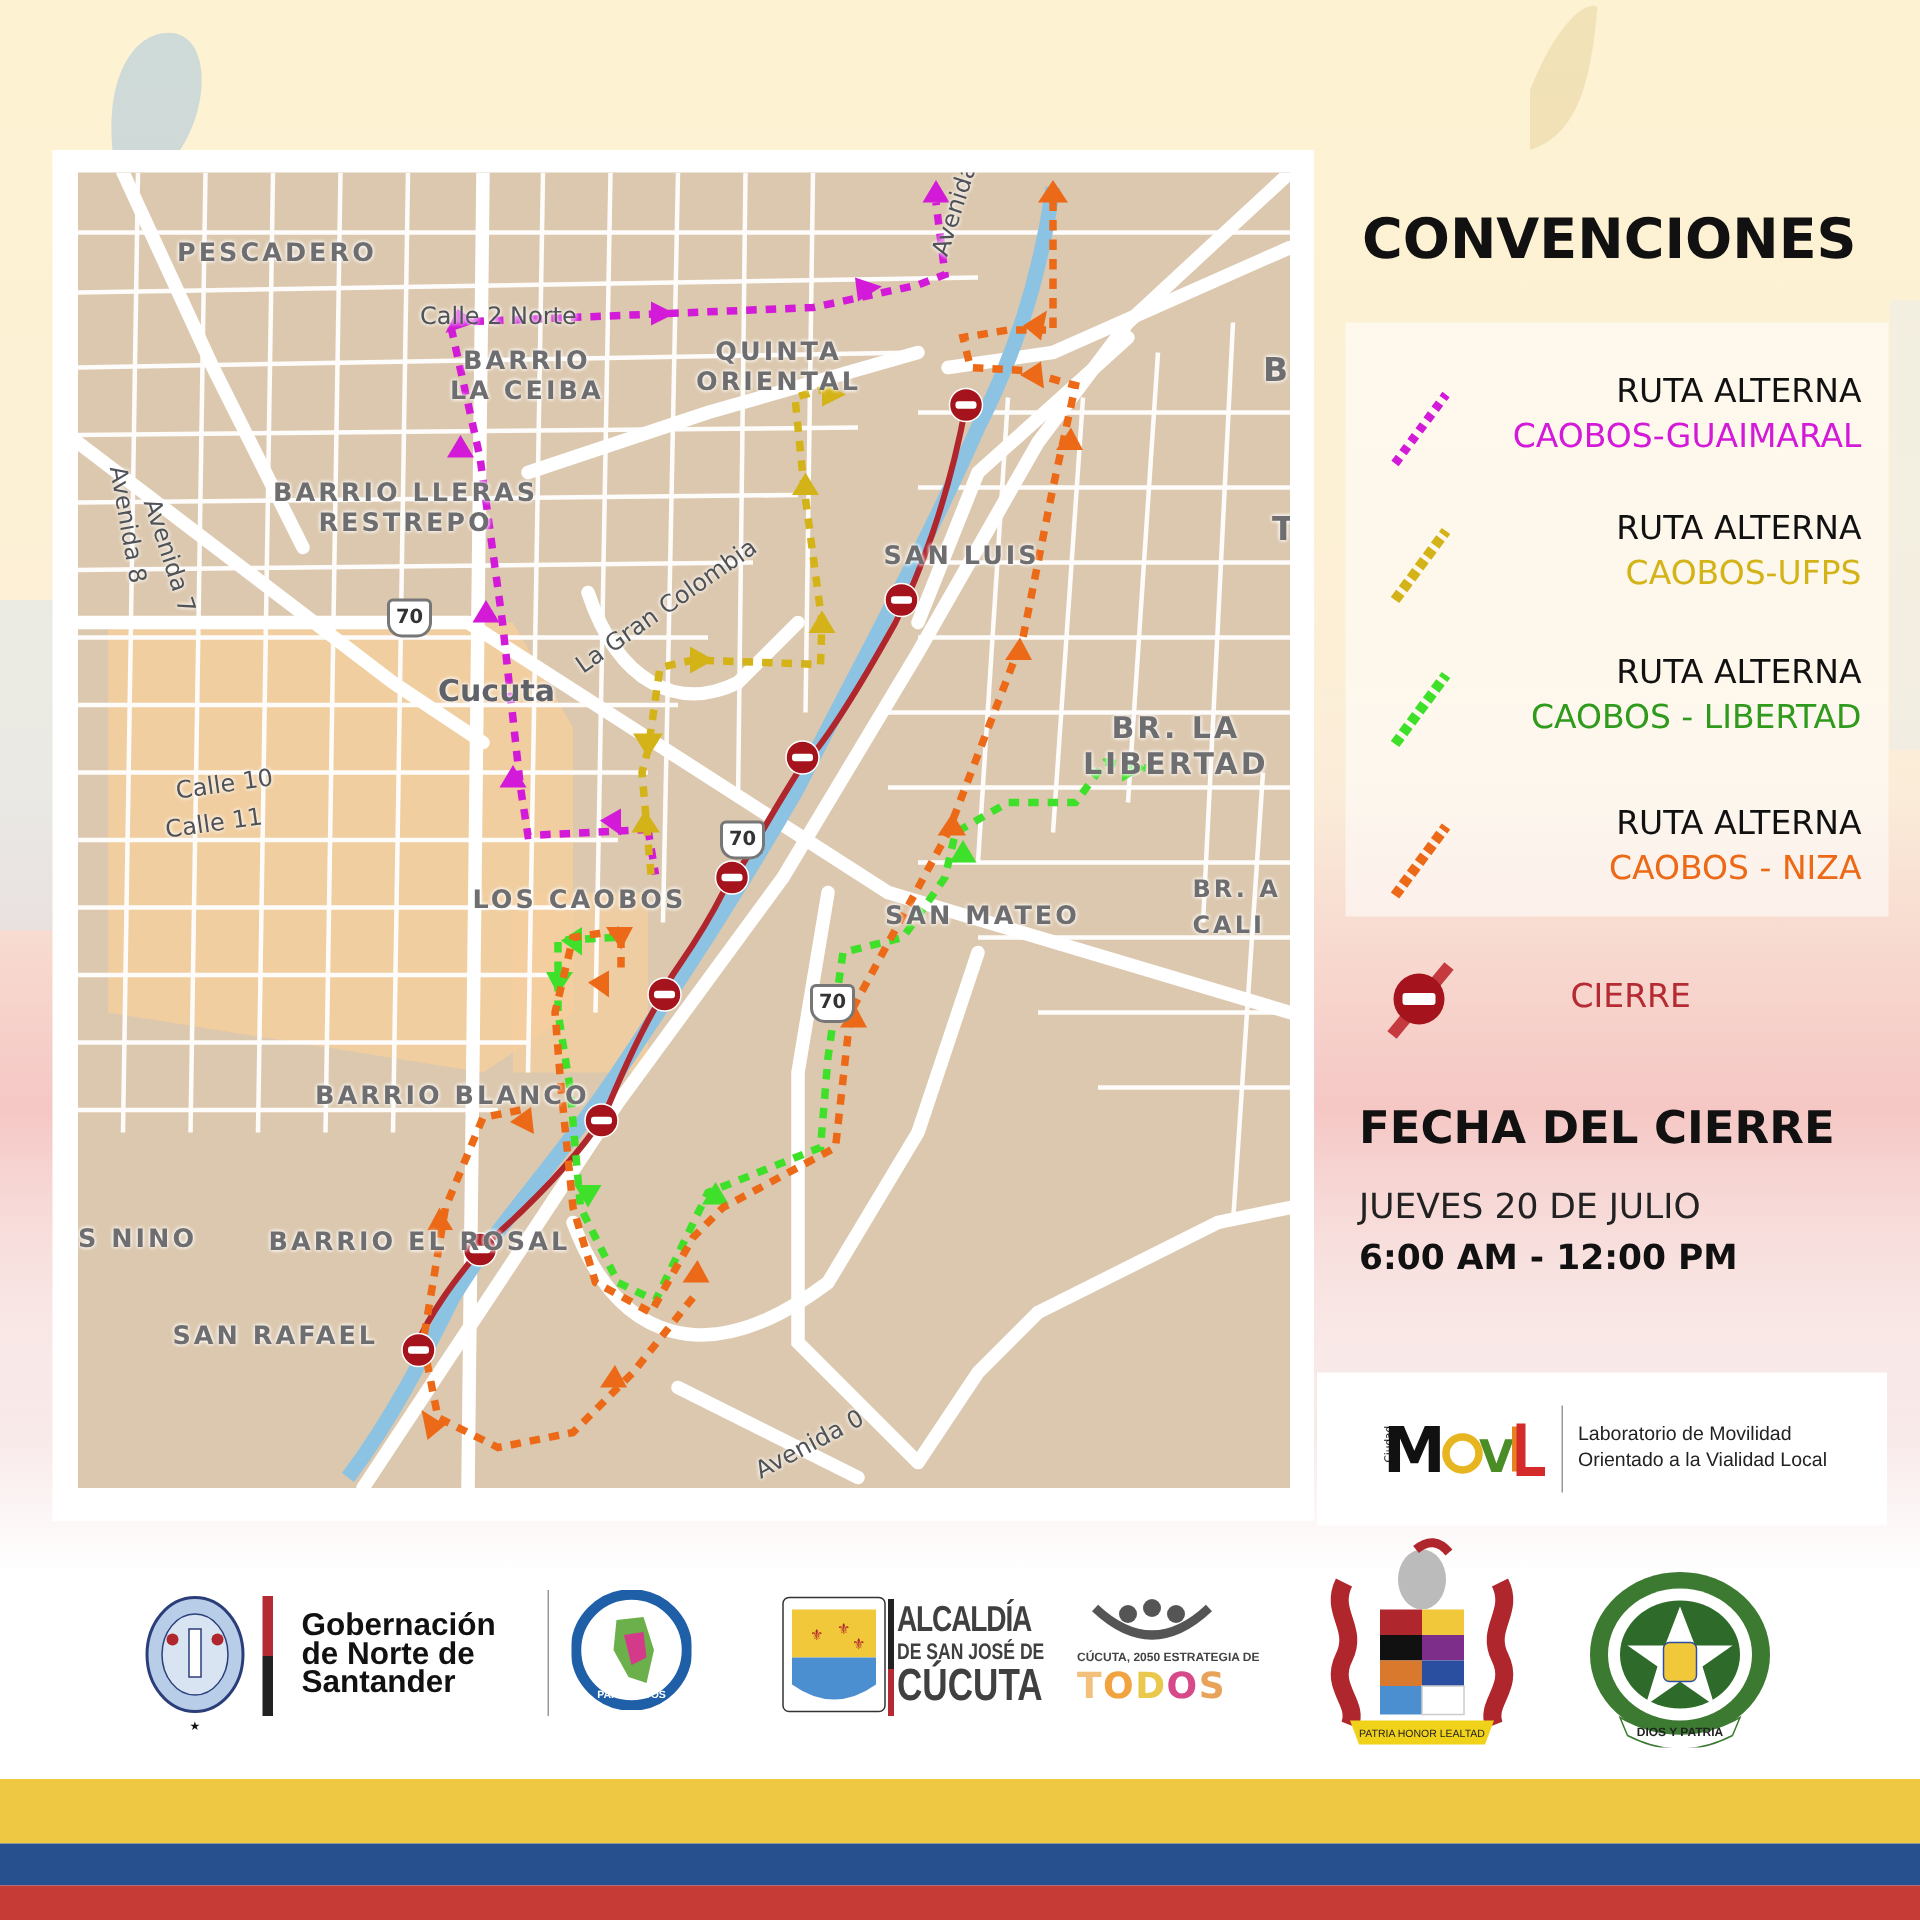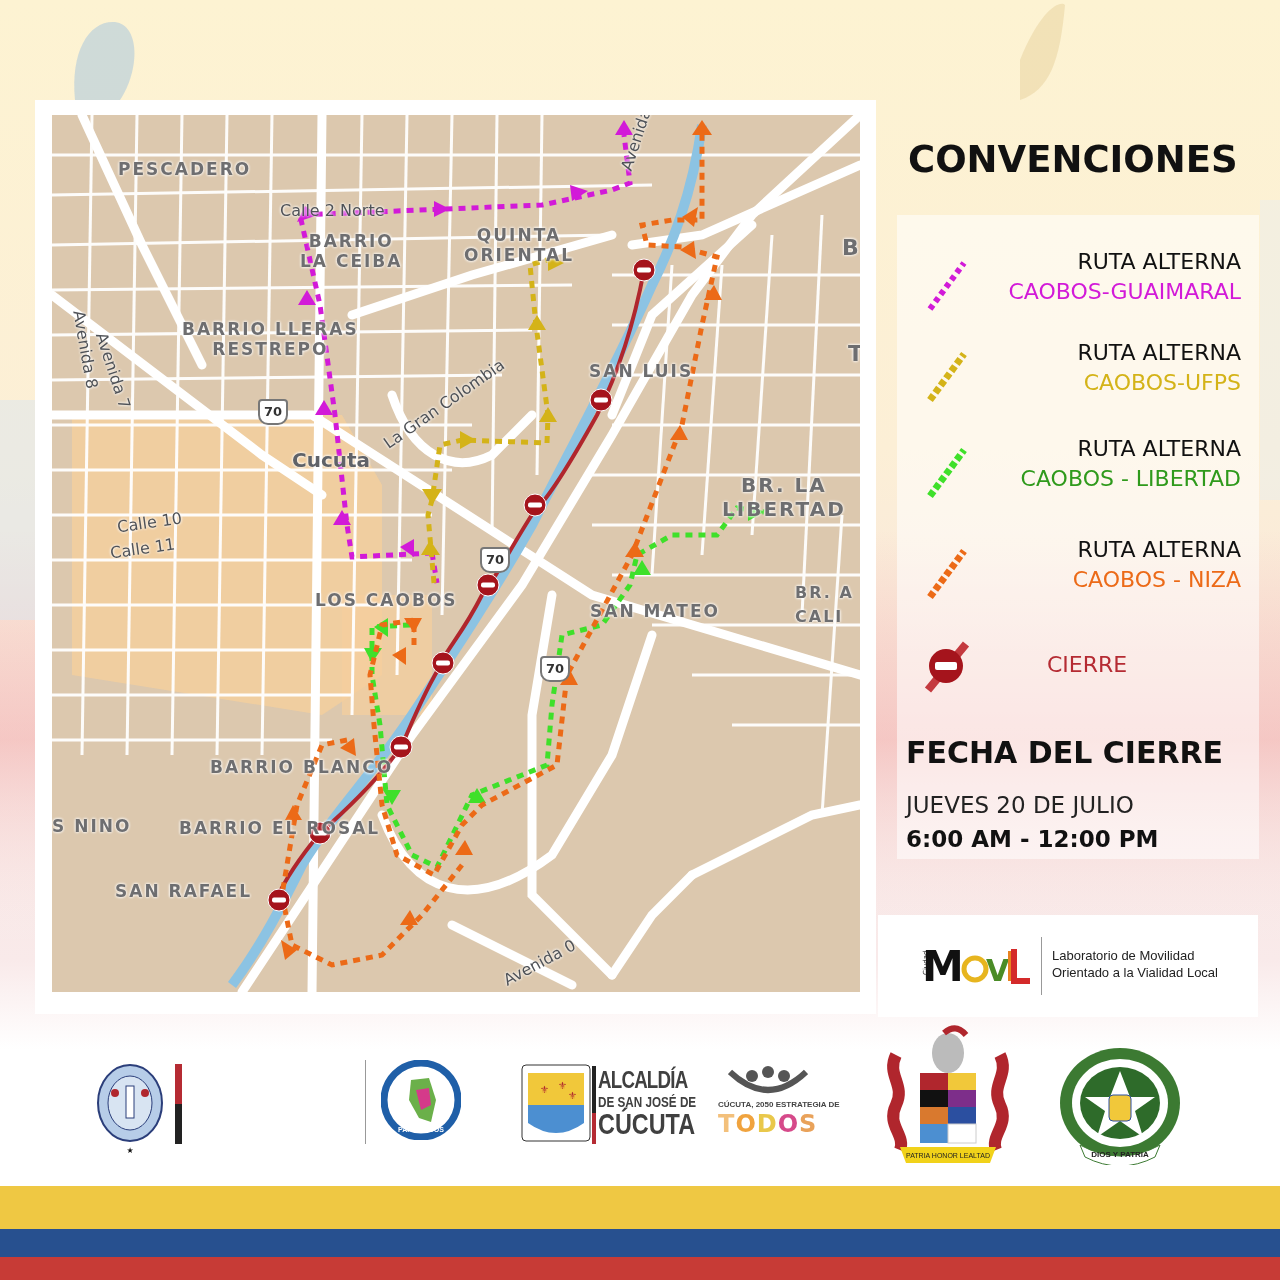--- a/index.html
+++ b/index.html
@@ -33,21 +33,21 @@
     position: absolute; width: 30px; height: 26px; border: 2px solid #777; border-radius: 4px 4px 10px 10px;
     background: #fff; color: #333; font-size: 13px; font-weight: bold; text-align: center; line-height: 22px;
     font-family: "DejaVu Sans", sans-serif;
   }
 
   .legend-title {
     position: absolute; left: 908px; top: 138px; font-size: 37px; font-weight: bold; color: #111;
     font-family: "DejaVu Sans", sans-serif; letter-spacing: 0;
   }
   .legend-panel {
-    position: absolute; left: 897px; top: 215px; width: 362px; height: 644px;
+    position: absolute; left: 897px; top: 215px; width: 362px; height: 396px;
     background: rgba(255,255,255,0.55);
   }
   .legend-item { position: absolute; left: 0; width: 362px; height: 80px; }
   .legend-item .l1 {
     position: absolute; right: 18px; top: 0; font-size: 22px; color: #111;
     font-family: "DejaVu Sans", sans-serif; white-space: nowrap;
   }
   .legend-item .l2 {
     position: absolute; right: 18px; top: 30px; font-size: 22px;
     font-family: "DejaVu Sans", sans-serif; white-space: nowrap;
@@ -297,21 +297,21 @@
 ORIENTAL</div>
     <div class="map-label two" style="left:130px;top:204px;white-space:pre;">BARRIO LLERAS
 RESTREPO</div>
     <div class="map-label" style="left:537px;top:246px;">SAN LUIS</div>
     <div class="map-label two" style="left:670px;top:358px;white-space:pre;text-align:center;font-size:20px;line-height:24px;">BR. LA
 LIBERTAD</div>
     <div class="map-label" style="left:263px;top:475px;">LOS CAOBOS</div>
     <div class="map-label" style="left:538px;top:486px;">SAN MATEO</div>
     <div class="map-label two" style="left:743px;top:466px;white-space:pre;text-align:left;font-size:16px;line-height:24px;">BR. A
 CALI</div>
-    <div class="map-label" style="left:158px;top:606px;margin-top:36px;">BARRIO BLANCO</div>
+    <div class="map-label" style="left:158px;top:606px;">BARRIO BLANCO</div>
     <div class="map-label" style="left:0px;top:701px;">S NINO</div>
     <div class="map-label" style="left:127px;top:703px;">BARRIO EL ROSAL</div>
     <div class="map-label" style="left:63px;top:766px;">SAN RAFAEL</div>
     <div class="map-label" style="left:790px;top:120px;font-size:22px;">B</div>
     <div class="map-label" style="left:796px;top:226px;font-size:22px;">T</div>
 
     <div class="map-label city" style="left:240px;top:333px;">Cucuta</div>
 
     <div class="map-label street" style="left:228px;top:86px;">Calle 2 Norte</div>
     <div class="map-label street" style="left:565px;top:52px;transform:rotate(-72deg);transform-origin:left top;">Avenida del Rio</div>
@@ -397,20 +397,25 @@
 <div class="logos">
   <svg style="position:absolute;left:95px;top:38px;" width="70" height="100" viewBox="0 0 70 100">
     <ellipse cx="35" cy="45" rx="32" ry="38" fill="#b7cde8" stroke="#2b3e7a" stroke-width="2"></ellipse>
     <ellipse cx="35" cy="45" rx="22" ry="27" fill="#d8e4f2" stroke="#2b3e7a" stroke-width="1"></ellipse>
     <rect x="31" y="28" width="8" height="32" fill="#fff" stroke="#2b3e7a"></rect>
     <circle cx="20" cy="35" r="4" fill="#b0262d"></circle>
       <circle cx="50" cy="35" r="4" fill="#b0262d"></circle>
     <text x="35" y="95" font-size="8" text-anchor="middle" fill="#111">★</text>
   </svg>
   <div style="position:absolute;left:175px;top:44px;width:7px;height:80px;background:linear-gradient(#b52b33 0 50%, #222 50% 100%);"></div>
+  <div class="gob-text">
+    <div>Gobernación</div>
+    <div>de Norte de</div>
+    <div>Santander</div>
+  </div>
   <div style="position:absolute;left:365px;top:40px;width:1px;height:84px;background:#999;"></div>
   <svg style="position:absolute;left:381px;top:40px;" width="80" height="80" viewBox="0 0 80 80">
     <circle cx="40" cy="40" r="37" fill="#fff" stroke="#1f5fa8" stroke-width="7"></circle>
     <path d="M30 20 L48 18 L55 40 L50 62 L38 58 L28 40 Z" fill="#6bb04a"></path>
     <path d="M35 30 L48 28 L50 45 L40 50 Z" fill="#d53a8a"></path>
     <text x="40" y="72" font-size="7" text-anchor="middle" fill="#fff" font-weight="bold">PARA TODOS</text>
   </svg>
 
   <svg style="position:absolute;left:520px;top:43px;" width="72" height="80" viewBox="0 0 72 80">
     <rect x="2" y="2" width="68" height="76" rx="4" fill="#fff" stroke="#333"></rect>

